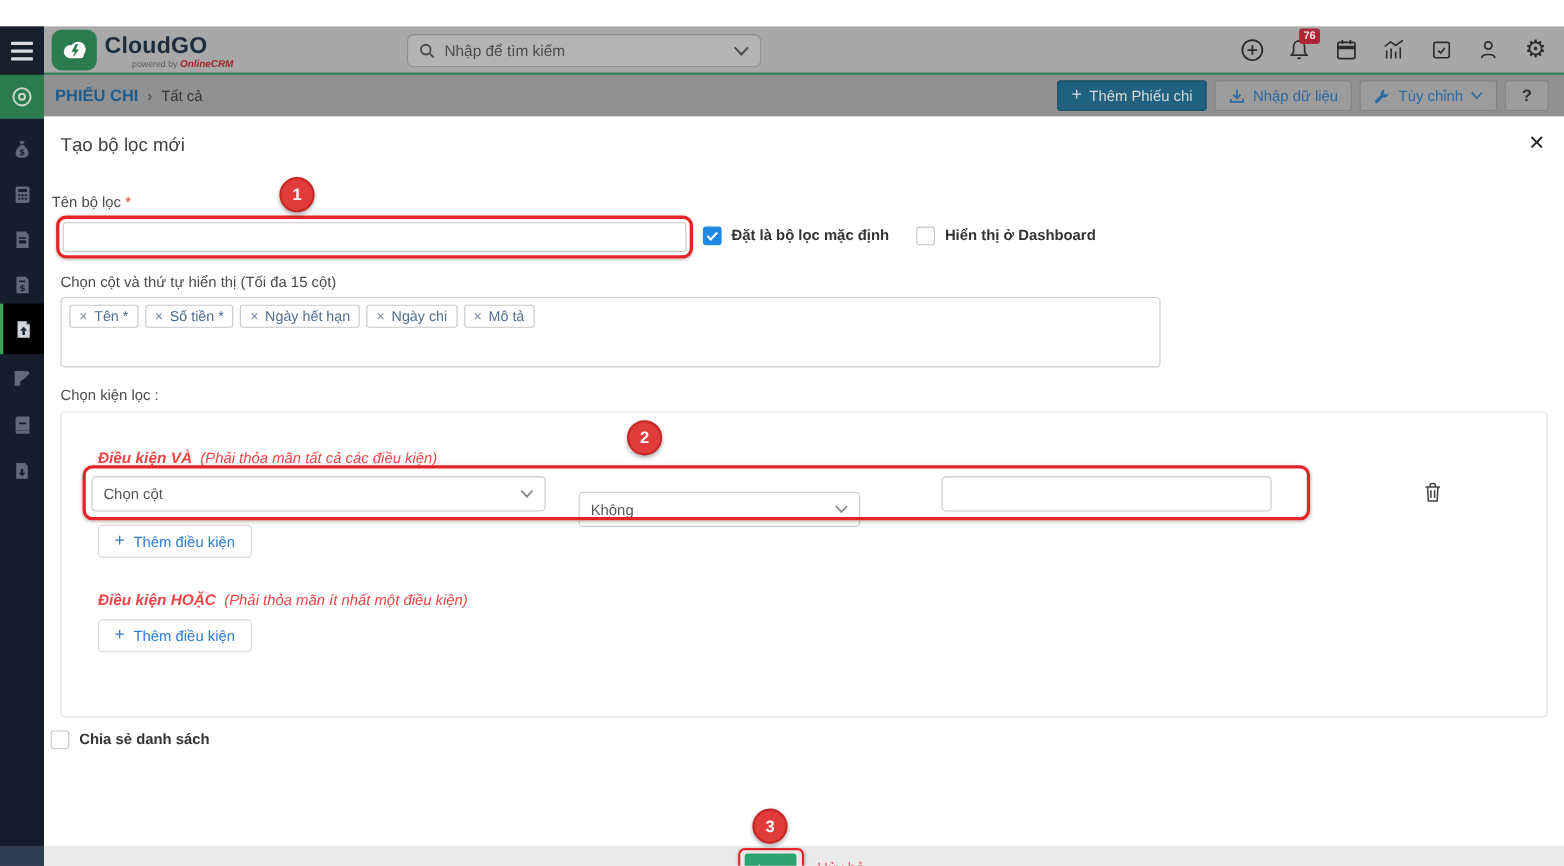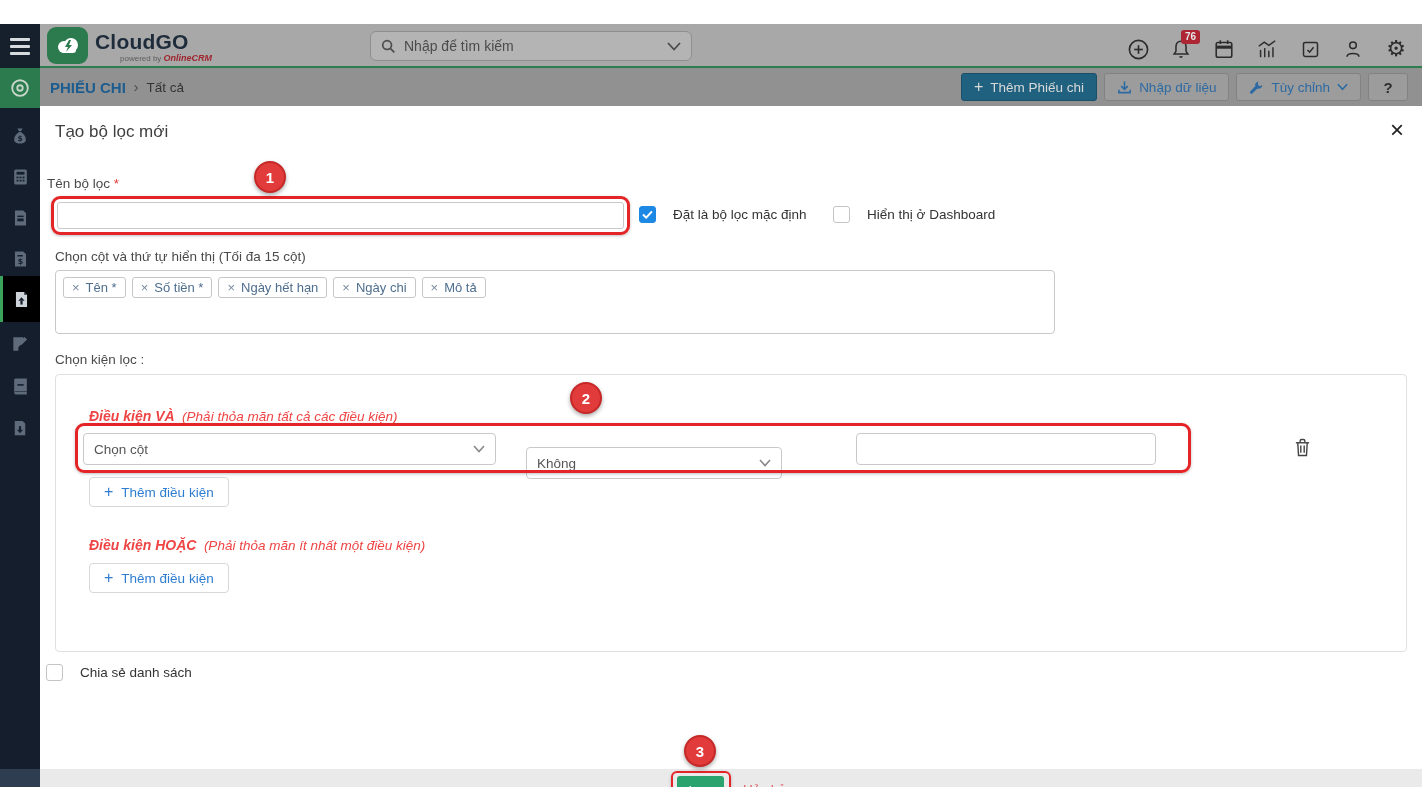--- a/index.html
+++ b/index.html
@@ -11,21 +11,21 @@
   .header { position:absolute; left:0; top:0; width:1422px; height:44px; background:#a8a8a8; border-bottom:2px solid #2e7d4f; z-index:3; }
   .hamburger { position:absolute; left:0; top:0; width:40px; height:44px; background:#16202c; display:flex; flex-direction:column; justify-content:center; align-items:center; gap:4px; cursor:pointer; }
   .hamburger span { display:block; width:20px; height:3px; background:#d7dbe0; border-radius:1px; }
   .logo-box { position:absolute; left:47px; top:3px; width:41px; height:37px; background:#2b7b4e; border-radius:9px; display:flex; align-items:center; justify-content:center; }
   .brand { position:absolute; left:95px; top:6px; font-size:21px; font-weight:bold; color:#1d2b3a; letter-spacing:.2px; }
   .powered { position:absolute; left:120px; top:29px; font-size:8px; color:#5c5c5c; }
   .powered b { color:#a02730; font-size:9px; font-style:italic; }
   .search { position:absolute; left:370px; top:7px; width:322px; height:30px; background:#b4b4b4; border:1px solid #8f8f8f; border-radius:6px; display:flex; align-items:center; padding:0 10px; gap:8px; }
   .search input { flex:1; border:none; background:transparent; outline:none; font-size:14px; color:#3f3f3f; font-family:inherit; }
   .search input::placeholder { color:#4b4b4b; opacity:1; }
-  .hicons { position:absolute; right:14px; top:0; height:50px; display:flex; align-items:center; gap:19px; }
+  .hicons { position:absolute; right:14px; top:0; height:42px; display:flex; align-items:center; gap:19px; }
   .hico { position:relative; width:24px; height:24px; display:flex; align-items:center; justify-content:center; cursor:pointer; color:#2c2c2c; }
   .hico svg { stroke:#2c2c2c; }
   .notif-badge { position:absolute; top:-7px; left:12px; background:#ae2633; color:#e6e6e6; font-size:10px; font-weight:bold; padding:1px 4px; border-radius:3px; line-height:12px; }
   .gear-glyph { font-size:22px; color:#2c2c2c; line-height:1; }
 
   
   .crumbbar { position:absolute; left:40px; top:44px; width:1382px; height:38px; background:#919191; z-index:2; }
   .crumb { position:absolute; left:10px; top:0; height:38px; display:flex; align-items:center; gap:8px; }
   .crumb .module { font-size:15px; font-weight:bold; color:#1d5c8f; cursor:pointer; }
   .crumb .sep { font-size:14px; color:#4a4a4a; }
@@ -46,21 +46,21 @@
   .side-item.current svg { fill:#cfd4da; }
   .side-bottom { position:absolute; left:0; bottom:0; width:40px; height:42px; background:#2e3d50; }
 
   
   .modal { position:absolute; left:40px; top:82px; width:1382px; height:705px; background:#fff; z-index:4; }
   .modal-title { position:absolute; left:15px; top:16px; font-size:17px; color:#3f3f3f; }
   .close-x { position:absolute; right:18px; top:12px; font-size:24px; color:#222; cursor:pointer; line-height:1; }
   .field-label { position:absolute; font-size:13.5px; color:#4a4a4a; }
   .req { color:#e53935; }
   .name-input { position:absolute; left:17px; top:96px; width:567px; height:27px; border:1px solid #c9c9c9; border-radius:3px; font-size:13.5px; padding:0 8px; outline:none; font-family:inherit; color:#333; }
-  .chk-row { position:absolute; display:flex; align-items:center; gap:17px; cursor:pointer; }
+  .chk-row { position:absolute; display:flex; gap:9px; cursor:pointer;font-weight:bold; }
   .chk { width:17px; height:17px; border-radius:3px; border:1px solid #c4c4c4; background:#fff; display:flex; align-items:center; justify-content:center; }
   .chk.checked { background:#1e88e5; border-color:#1e88e5; }
   .chk-label { font-size:13.5px; color:#333; }
   .tags-box { position:absolute; left:15px; top:164px; width:1000px; height:64px; border:1px solid #c9c9c9; border-radius:4px; padding:6px 7px; display:flex; align-items:flex-start; gap:6px; }
   .chip { display:flex; align-items:center; gap:6px; border:1px solid #c6c6c6; border-radius:3px; padding:2px 8px; font-size:13px; color:#4e6e8e; background:#fff; cursor:default; }
   .chip .x { color:#7a8aa0; cursor:pointer; font-size:13px; }
 
   .cond-panel { position:absolute; left:15px; top:268px; width:1352px; height:278px; border:1px solid #e0e0e0; border-radius:4px; background:#fff; }
   .sect-title { position:absolute; font-size:13.5px; color:#ef4444;font-style:italic; }
   .sect-title b { font-size:14px; }

